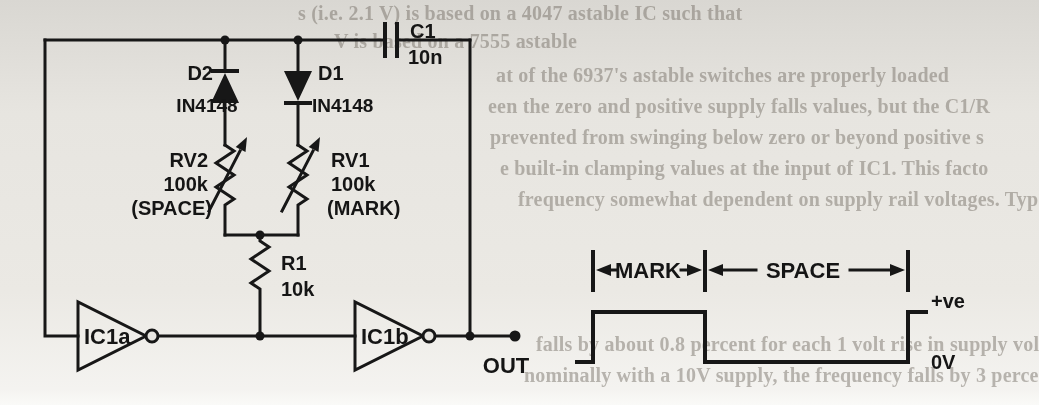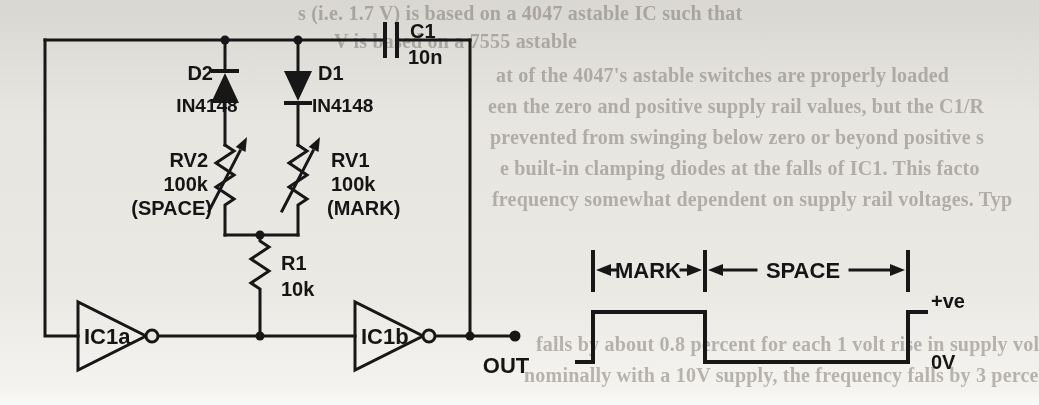--- a/index.html
+++ b/index.html
@@ -21,27 +21,27 @@
   .bubble{fill:#e9e7e2;stroke:#171717;stroke-width:3;}
   .lbl{font:bold 20px "Liberation Sans",sans-serif;fill:#151515;}
   .lbl-sm{font:bold 19px "Liberation Sans",sans-serif;fill:#151515;}
   .lbl-lg{font:bold 22px "Liberation Sans",sans-serif;fill:#151515;}
 </style>
 </head>
 <body>
 
 <div class="page">
 
-  <div class="bleed" style="left:298px;top:2px">s (i.e. 1.7 V) is based on a 4047 astable IC such that</div>
+  <div class="bleed" style="left:298px;top:2px">s (i.e. 2.1 V) is based on a 4047 astable IC such that</div>
   <div class="bleed" style="left:334px;top:30px">V is based on a 7555 astable</div>
-  <div class="bleed" style="left:496px;top:64px">at of the 4047's astable switches are properly loaded</div>
-  <div class="bleed" style="left:488px;top:95px">een the zero and positive supply rail values, but the C1/R</div>
+  <div class="bleed" style="left:496px;top:64px">at of the 6937's astable switches are properly loaded</div>
+  <div class="bleed" style="left:488px;top:95px">een the zero and positive supply falls values, but the C1/R</div>
   <div class="bleed" style="left:490px;top:126px">prevented from swinging below zero or beyond positive s</div>
-  <div class="bleed" style="left:500px;top:157px">e built-in clamping diodes at the falls of IC1. This facto</div>
-  <div class="bleed" style="left:492px;top:188px">frequency somewhat dependent on supply rail voltages. Typ</div>
+  <div class="bleed" style="left:500px;top:157px">e built-in clamping values at the input of IC1. This facto</div>
+  <div class="bleed" style="left:518px;top:188px">frequency somewhat dependent on supply rail voltages. Typ</div>
   <div class="bleed" style="left:536px;top:333px">falls by about 0.8 percent for each 1 volt rise in supply volt</div>
   <div class="bleed" style="left:524px;top:364px">nominally with a 10V supply, the frequency falls by 3 perce</div>
 
   <svg class="diagram" width="1039" height="405" viewBox="0 0 1039 405">
 
     <g>
 
       <path class="wire" d="M45,40 H385"></path>
       <path class="wire" d="M397,40 H470"></path>
 

